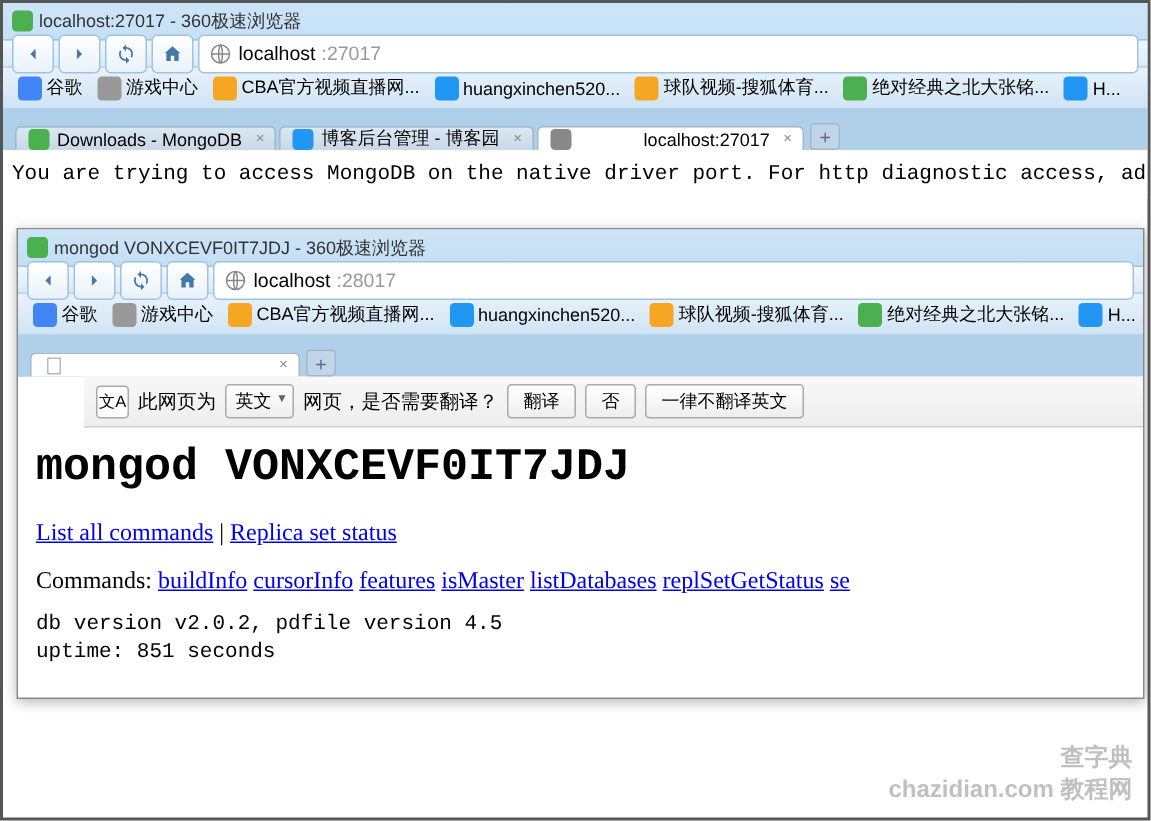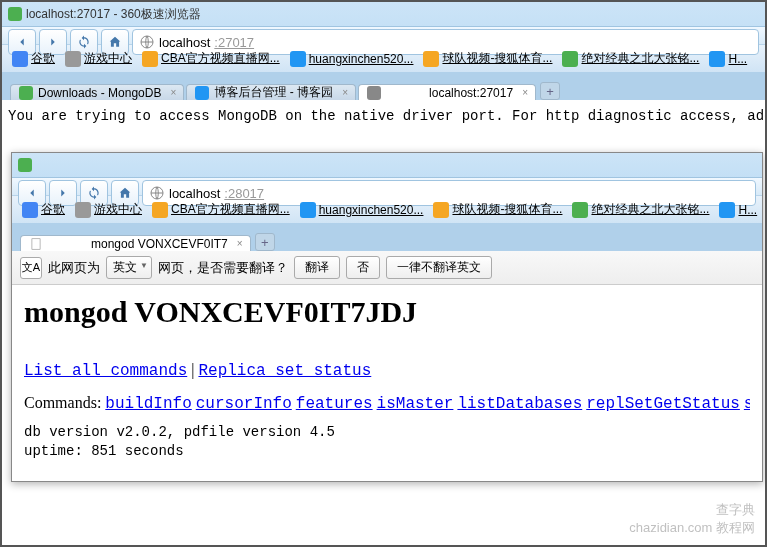--- a/index.html
+++ b/index.html
@@ -1,49 +1,49 @@
 <!DOCTYPE html>
 <html><head>
 <meta charset="utf-8">
 <style>
 * { box-sizing: border-box; margin: 0; padding: 0; }
 body { font-family: Arial, sans-serif; font-size: 13px; background: #fff; width: 767px; height: 547px; overflow: hidden; position: relative; border: 2px solid #555; }
 .browser-window { background: linear-gradient(#cce4f7, #a8d1f0); }
 .title-bar { height: 24px; padding: 3px 6px; display: flex; align-items: center; gap: 4px; font-size: 12px; color: #333; }
 .title-bar .favicon { width: 14px; height: 14px; background: #4caf50; border-radius: 3px; }
-.nav-bar { height: 18px; background: linear-gradient(#f0f8ff, #d8eaf8); display: flex; align-items: flex-start; padding: 2px 6px; gap: 3px; border-top: 1px solid #a0c4e0; }
+.nav-bar { height: 18px; background: linear-gradient(#f0f8ff, #d8eaf8); display: flex; align-items: center; padding: 2px 6px; gap: 3px; border-top: 1px solid #a0c4e0; }
 .nav-btn { width: 28px; height: 26px; border: 1px solid #a0c4e0; border-radius: 4px; background: linear-gradient(#fff, #e8f2fb); display: flex; align-items: center; justify-content: center; cursor: pointer; }
 .nav-btn svg { width: 14px; height: 14px; fill: #4477aa; }
 .addr-bar { flex: 1; height: 26px; border: 1px solid #a0c4e0; border-radius: 4px; background: #fff; display: flex; align-items: center; padding: 0 6px; gap: 4px; }
 .addr-bar .globe { width: 16px; height: 16px; }
 .addr-host { color: #000; }
-.addr-port { color: #999; text-decoration: underline; }
+.addr-port { color: #999; }
 .bookmark-bar { height: 28px; background: linear-gradient(#e8f2fb, #d0e4f5); display: flex; align-items: center; padding: 0 6px; gap: 2px; font-size: 12px; border-top: 1px solid #b8d4ea; overflow: hidden; }
-.bm-item { display: flex; align-items: center; gap: 3px; padding: 2px 4px; white-space: nowrap; cursor: pointer; text-decoration: underline; }
+.bm-item { display: flex; align-items: center; gap: 3px; padding: 2px 4px; white-space: nowrap; cursor: pointer; }
 .bm-icon { width: 16px; height: 16px; flex-shrink: 0; }
 .tab-bar { height: 28px; background: #b0d0ea; display: flex; align-items: flex-end; padding: 0 8px; gap: 2px; }
 .tab { height: 16px; padding: 0 22px 0 8px; background: linear-gradient(#dce8f2, #c8d8e8); border-radius: 4px 4px 0 0; display: flex; align-items: center; gap: 5px; font-size: 12px; position: relative; cursor: pointer; border: 1px solid #a0b8cc; border-bottom: none; min-width: 150px; }
 .tab.active { background: #fff; gap: 48px; }
 .tab .close { position: absolute; right: 4px; width: 12px; height: 12px; border-radius: 2px; color: #888; font-size: 10px; text-align: center; line-height: 12px; cursor: pointer; }
 .tab .tfav { width: 14px; height: 14px; }
 .new-tab { width: 20px; height: 18px; background: #c0d6e8; border-radius: 3px; margin-left: 2px; cursor: pointer; display: flex; align-items: center; justify-content: center; color: #668; font-size: 13px; border: 1px solid #a0b8cc; }
 .content { background: #fff; padding: 8px 6px; font-family: 'Courier New', monospace; font-size: 14px; white-space: nowrap; overflow: hidden; }
 .inner-window { position: absolute; top: 150px; left: 9px; right: 2px; border: 1px solid #888; background: #fff; box-shadow: 0 2px 8px rgba(0,0,0,0.3); }
-.translate-bar { height: 34px; background: linear-gradient(#f8f8f8, #eee); border-bottom: 1px solid #ccc; display: flex; align-items: center; padding: 0 8px; gap: 6px; font-size: 13px; }
+.translate-bar { height: 34px; background: linear-gradient(#f8f8f8, #eee); border-bottom: 1px solid #ccc; display: flex; align-items: center; padding: 0 8px; gap: 6px; font-size: 13px; margin-left: 44px; }
 .trans-icon { width: 22px; height: 22px; border: 1px solid #aaa; border-radius: 3px; display: flex; align-items: center; justify-content: center; font-size: 11px; background: #fff; }
 .trans-btn { padding: 2px 10px; border: 1px solid #aaa; border-radius: 3px; background: linear-gradient(#fff, #eee); cursor: pointer; font-size: 12px; }
 .trans-select { padding: 2px 14px 2px 6px; border: 1px solid #aaa; border-radius: 3px; background: linear-gradient(#fff, #eee); position: relative; font-size: 12px; }
 .trans-select::after { content: '▼'; font-size: 8px; position: absolute; right: 3px; top: 4px; color: #666; }
 .page-body { padding: 10px 12px 20px; font-family: 'Times New Roman', serif; font-size: 16px; }
-.page-body h1 { font-size: 30px; font-weight: bold; margin-bottom: 32px; font-family: Liberation Serif, serif; }
-.page-body a { color: #0000ee; text-decoration: underline; font-family: Liberation Mono, monospace; }
+.page-body h1 { font-size: 30px; font-weight: bold; margin-bottom: 18px; font-family: Liberation Mono, monospace; }
+.page-body a { color: #0000ee; text-decoration: underline; }
 .page-body .mono { font-family: 'Courier New', monospace; font-size: 14px; margin-top: 10px; line-height: 1.35; }
 .page-body .links-line { margin: 6px 0 14px; }
 .page-body .cmds-line { white-space: nowrap; overflow: hidden; }
-.watermark { position: absolute; bottom: 8px; right: 10px; color: rgba(150,150,150,0.6); font-size: 13px; display: flex; flex-direction: column; align-items: flex-end; }
+.watermark { position: absolute; bottom: 8px; right: 10px; color: rgba(150,150,150,0.6); font-size: 16px; display: flex; flex-direction: column; align-items: flex-end; font-weight: bold; }
 </style>
 </head>
 <body>
 
 <div class="browser-window">
   <div class="title-bar">
     <span class="favicon"></span>
     <span>localhost:27017 - 360极速浏览器</span>
   </div>
   <div class="nav-bar">
@@ -126,20 +126,21 @@
     </div>
   <div class="content">
     <span>You are trying to access MongoDB on the native driver port. For http diagnostic access, add 100</span>
   </div>
 </div>
 
 <div class="inner-window">
   <div class="browser-window">
     <div class="title-bar">
       <span class="favicon"></span>
+      <span>mongod VONXCEVF0IT7JDJ - 360极速浏览器</span>
     </div>
     <div class="nav-bar">
       <div class="nav-btn">
           <svg viewBox="0 0 24 24">
             <path d="M15 6l-6 6 6 6V6z"></path>
           </svg>
         </div>
       <div class="nav-btn">
           <svg viewBox="0 0 24 24">
             <path d="M9 6l6 6-6 6V6z"></path>
@@ -192,21 +193,20 @@
         <div class="bm-item">
           <span class="bm-icon" style="background: rgb(33, 150, 243); border-radius: 3px;"></span>
           <span>H...</span>
         </div>
       </div>
     <div class="tab-bar">
       <div class="tab active" style="min-width:180px">
         <svg class="tfav" viewBox="0 0 24 24">
             <rect x="5" y="3" width="14" height="18" fill="#fff" stroke="#888"></rect>
           </svg>
-        <span>mongod VONXCEVF0IT7</span>
         <span class="close">×</span>
       </div>
       <div class="new-tab">+</div>
     </div>
   </div>
   <div class="translate-bar">
     <span class="trans-icon">文A</span>
     <span>此网页为</span>
     <span class="trans-select">英文</span>
     <span>网页，是否需要翻译？</span>

